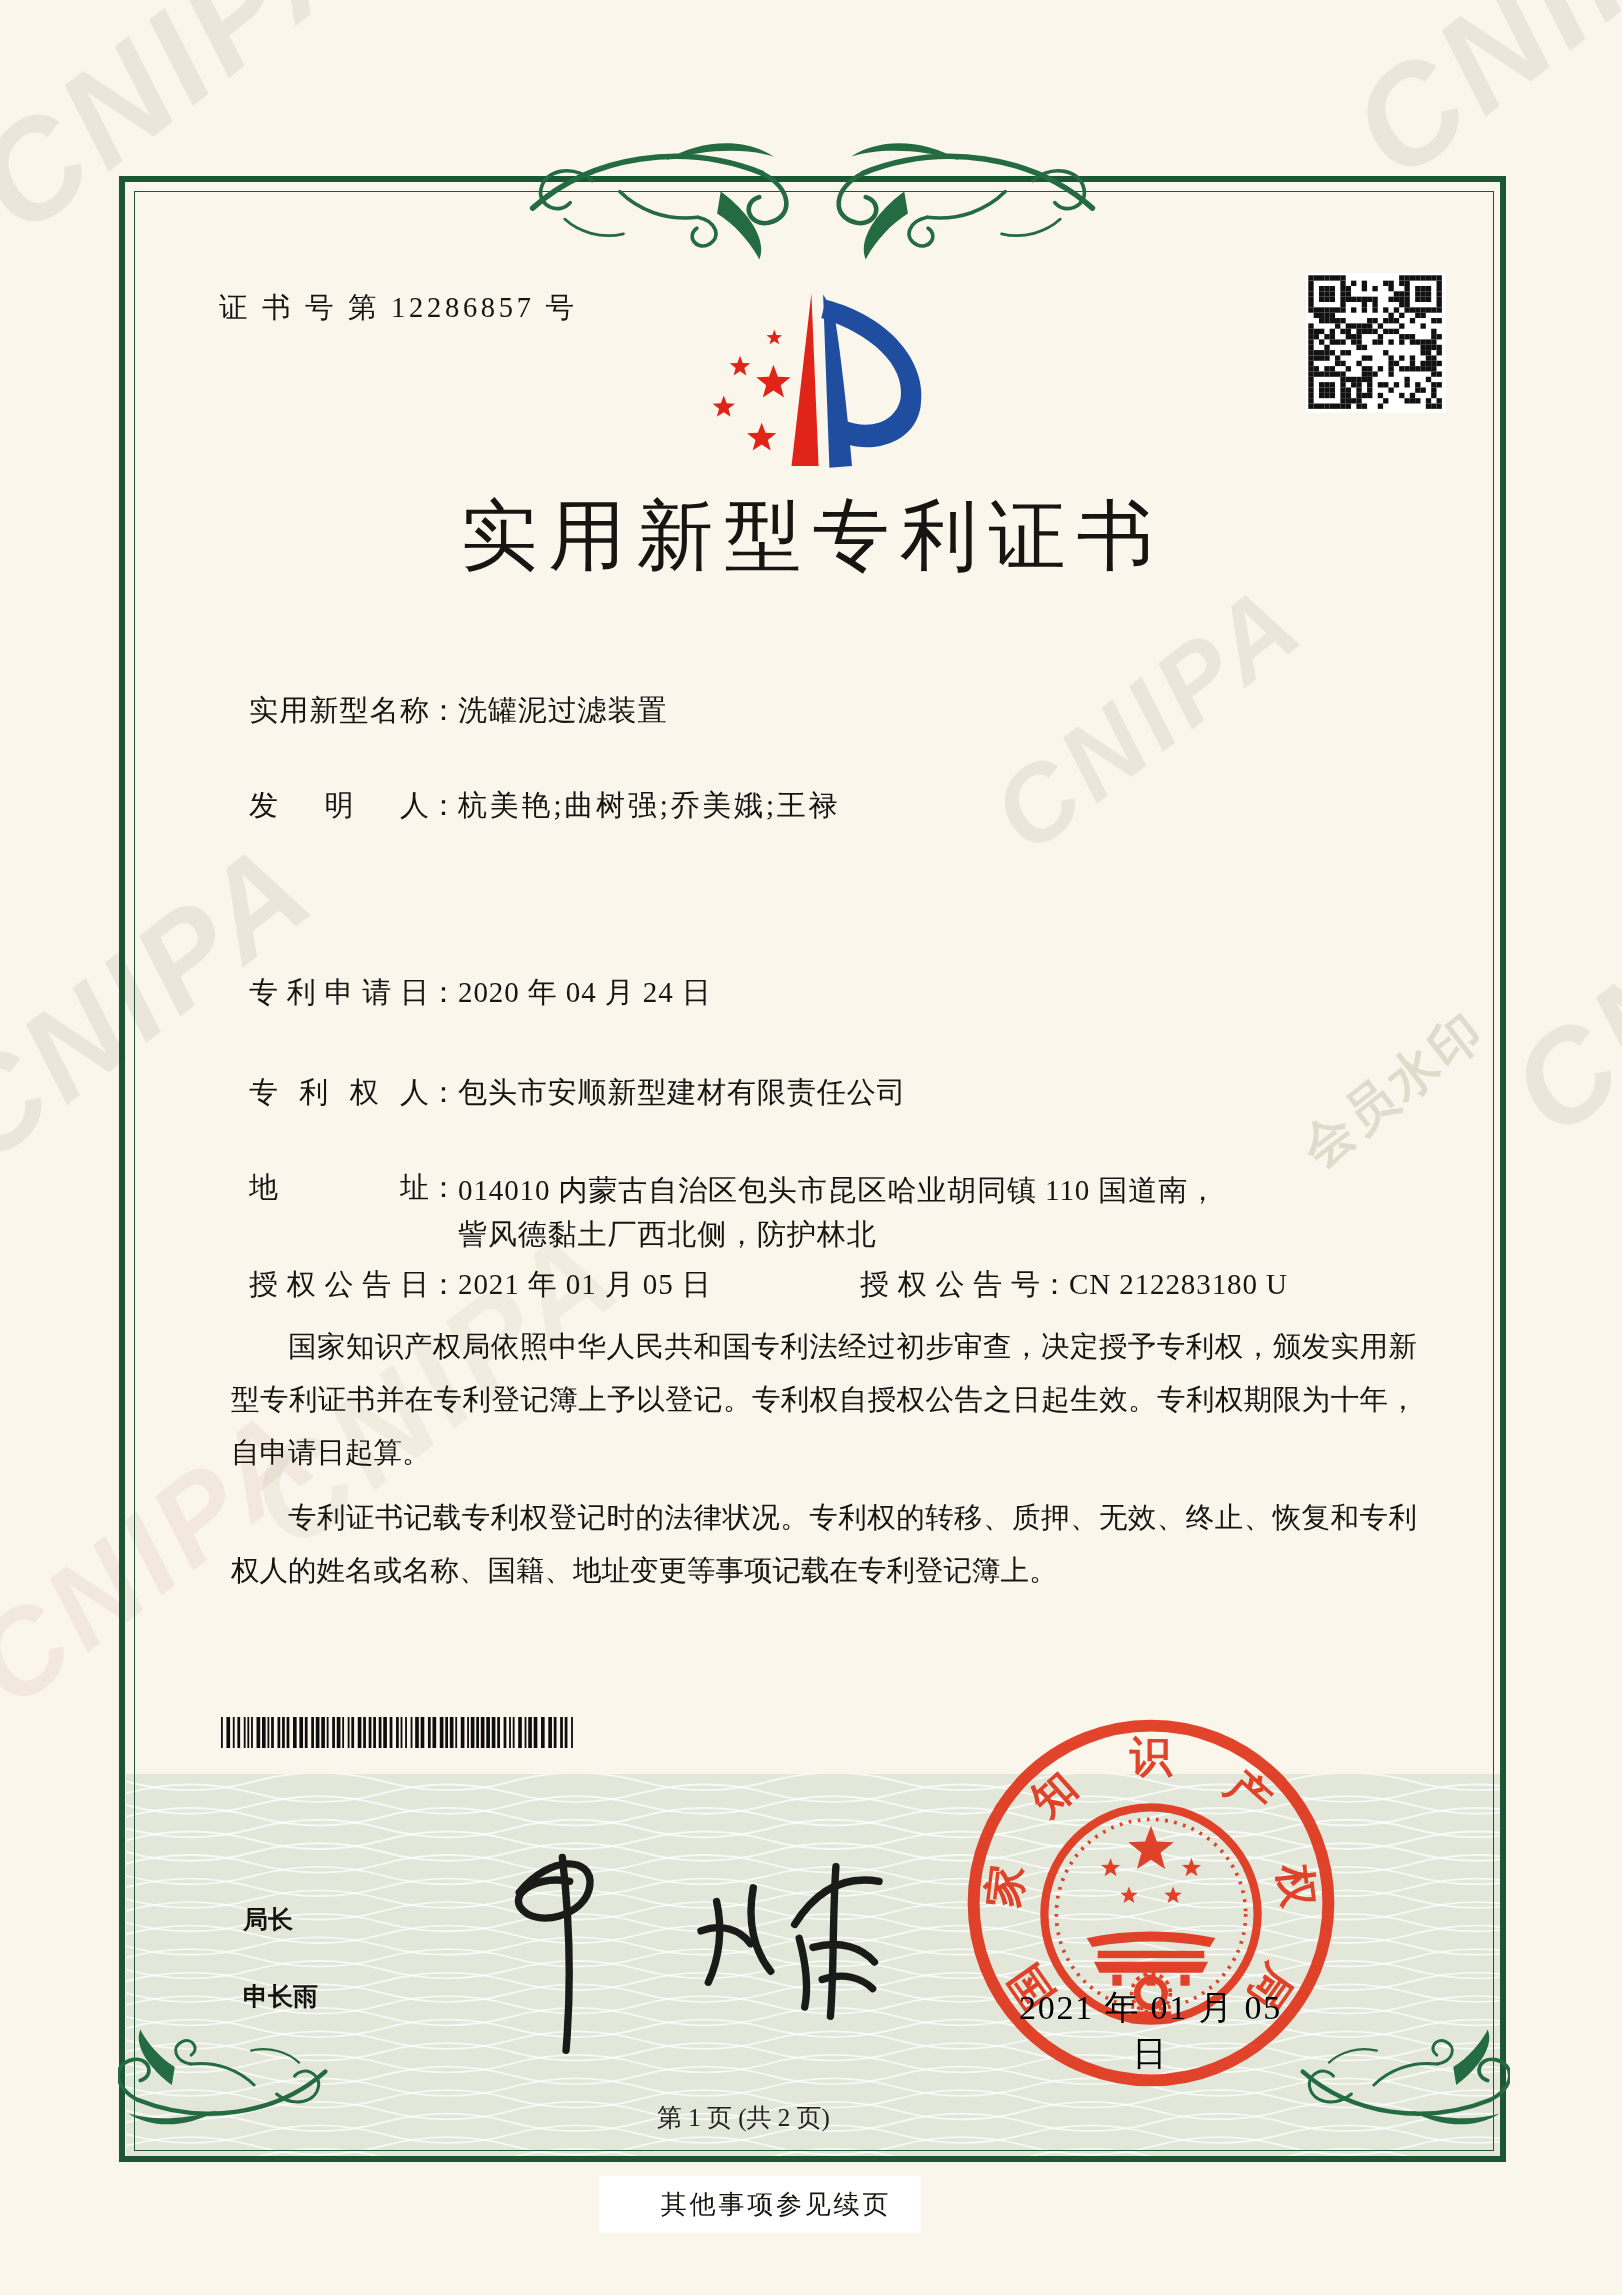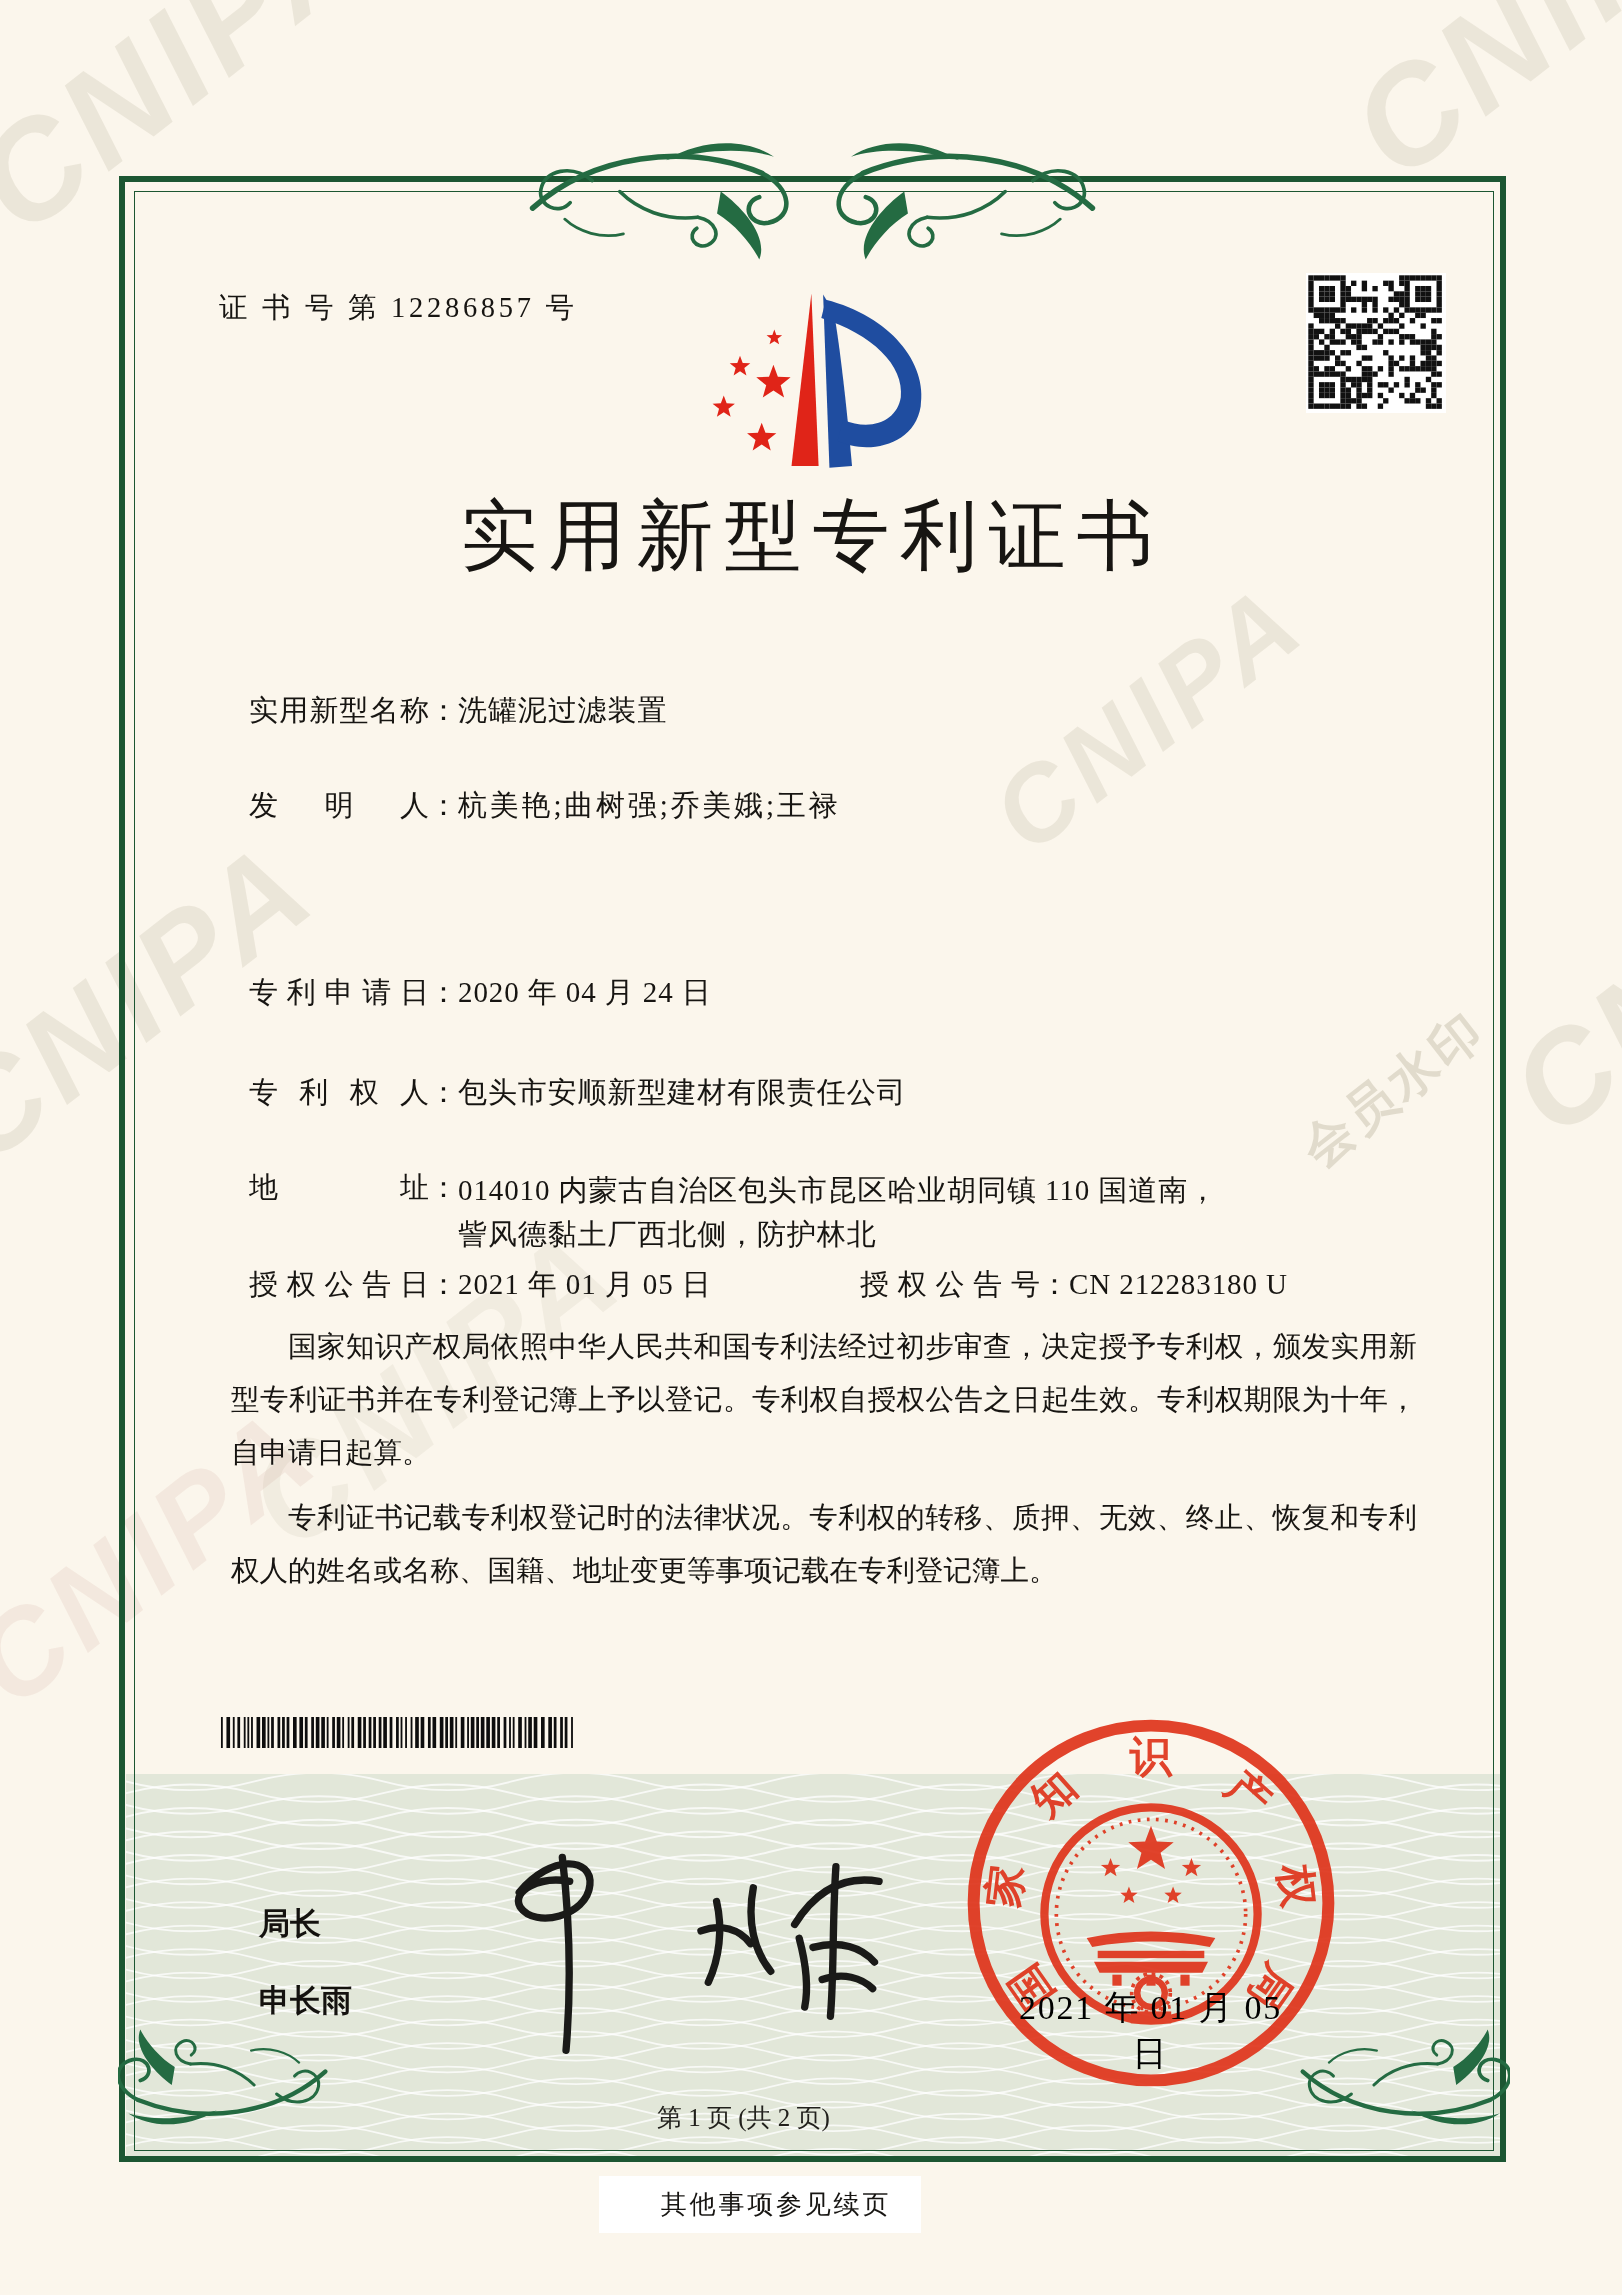--- a/index.html
+++ b/index.html
@@ -22,21 +22,21 @@
   .title{position:absolute;left:124px;top:485px;width:1377px;text-align:center;
          font-size:77px;font-weight:normal;letter-spacing:11px;}
   .row{position:absolute;left:219px;font-size:29px;white-space:nowrap;margin-left:30px;}
   .lab{display:inline-block;width:180px;text-align:justify;text-align-last:justify;vertical-align:top;}
   .val{letter-spacing:0.9px;}
   .addr-val{display:inline-block;width:1010px;white-space:normal;line-height:44px;vertical-align:top;letter-spacing:0.9px;}
   .pair2{position:absolute;left:611px;top:0;}
   .paras{position:absolute;left:219px;top:1308px;width:1210px;font-size:28.5px;line-height:53px;
          text-align:justify;}
   .paras p{margin:12px;text-indent:2em;}
-  .signer{position:absolute;left:259px;font-size:31px;font-weight:600;
+  .signer{position:absolute;left:243px;font-size:25px;font-weight:600;
           font-family:"Liberation Sans","DejaVu Sans",sans-serif;color:#14120f;}
   .seal-date{position:absolute;left:999px;top:1985px;width:303px;text-align:center;
              font-size:34px;letter-spacing:1.8px;color:#000;}
   .footer-page{position:absolute;left:606px;top:2101px;width:275px;text-align:center;font-size:25px;color:#21201c;}
   .note-box{position:absolute;left:599px;top:2176px;width:290px;height:57px;background:#ffffff;
             text-align:center;font-size:26px;line-height:57px;letter-spacing:2.8px;padding-left:32px;}
   svg{display:block;}
   .abs{position:absolute;}
 </style>
 </head>

